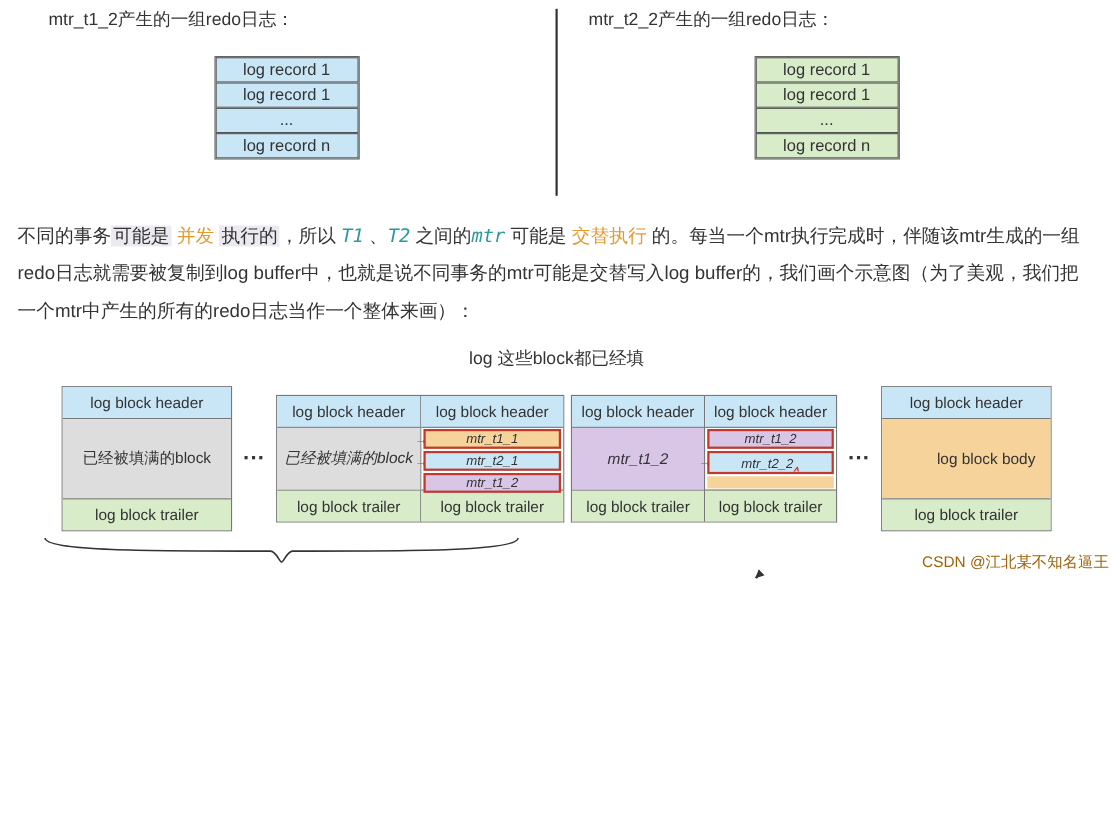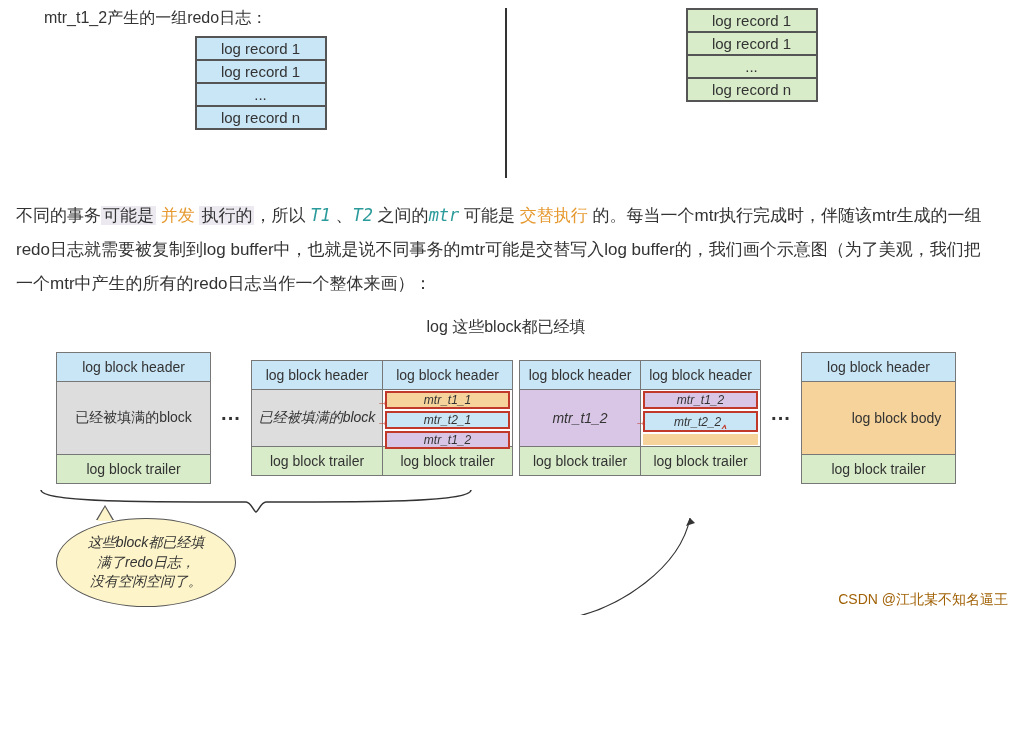--- a/index.html
+++ b/index.html
@@ -16,21 +16,21 @@
     display: flex;
     align-items: flex-start;
     gap: 0;
     margin-bottom: 20px;
   }
   .top-half {
     flex: 1;
     padding: 0 10px;
   }
   .top-title {
-    margin: 0 0 7px 18px;
+    margin: 0 0 22px 18px;
     font-size: 16px;
   }
   .divider-v {
     width: 2px;
     background: #333;
     align-self: stretch;
     height: 170px;
   }
   .record-table {
     width: 132px;
@@ -174,20 +174,21 @@
     <p class="top-title">mtr_t1_2产生的一组redo日志：</p>
     <div class="record-table blue">
       <div class="cell">log record 1</div>
       <div class="cell">log record 1</div>
       <div class="cell">...</div>
       <div class="cell">log record n</div>
     </div>
   </div>
   <div class="divider-v"></div>
   <div class="top-half">
+    <p class="top-title">mtr_t2_2产生的一组redo日志：</p>
     <div class="record-table green">
       <div class="cell">log record 1</div>
       <div class="cell">log record 1</div>
       <div class="cell">...</div>
       <div class="cell">log record n</div>
     </div>
   </div>
 </div>
 
 
@@ -262,24 +263,18 @@
 </svg>
 
 
 <svg style="position:absolute; left:560px; top:508px; width:160px; height:120px;" viewBox="0 0 160 120">
   <path d="M 10 110 C 60 100, 120 60, 130 10" stroke="#333" fill="none" stroke-width="1.2"></path>
   <path d="M 130 10 l -4 8 l 9 -3 z" fill="#333"></path>
 </svg>
 
 
 <div class="bubbles">
-  <div class="bubble">
-    <div class="tail"></div>
-    <span>这些block都已经填</span><br>
-    <span>满了redo日志，</span><br>
-    <span>没有空闲空间了。</span>
-  </div>
 </div>
 
 <div class="watermark">CSDN @江北某不知名逼王</div>
 
 
 
 
 </body></html>

